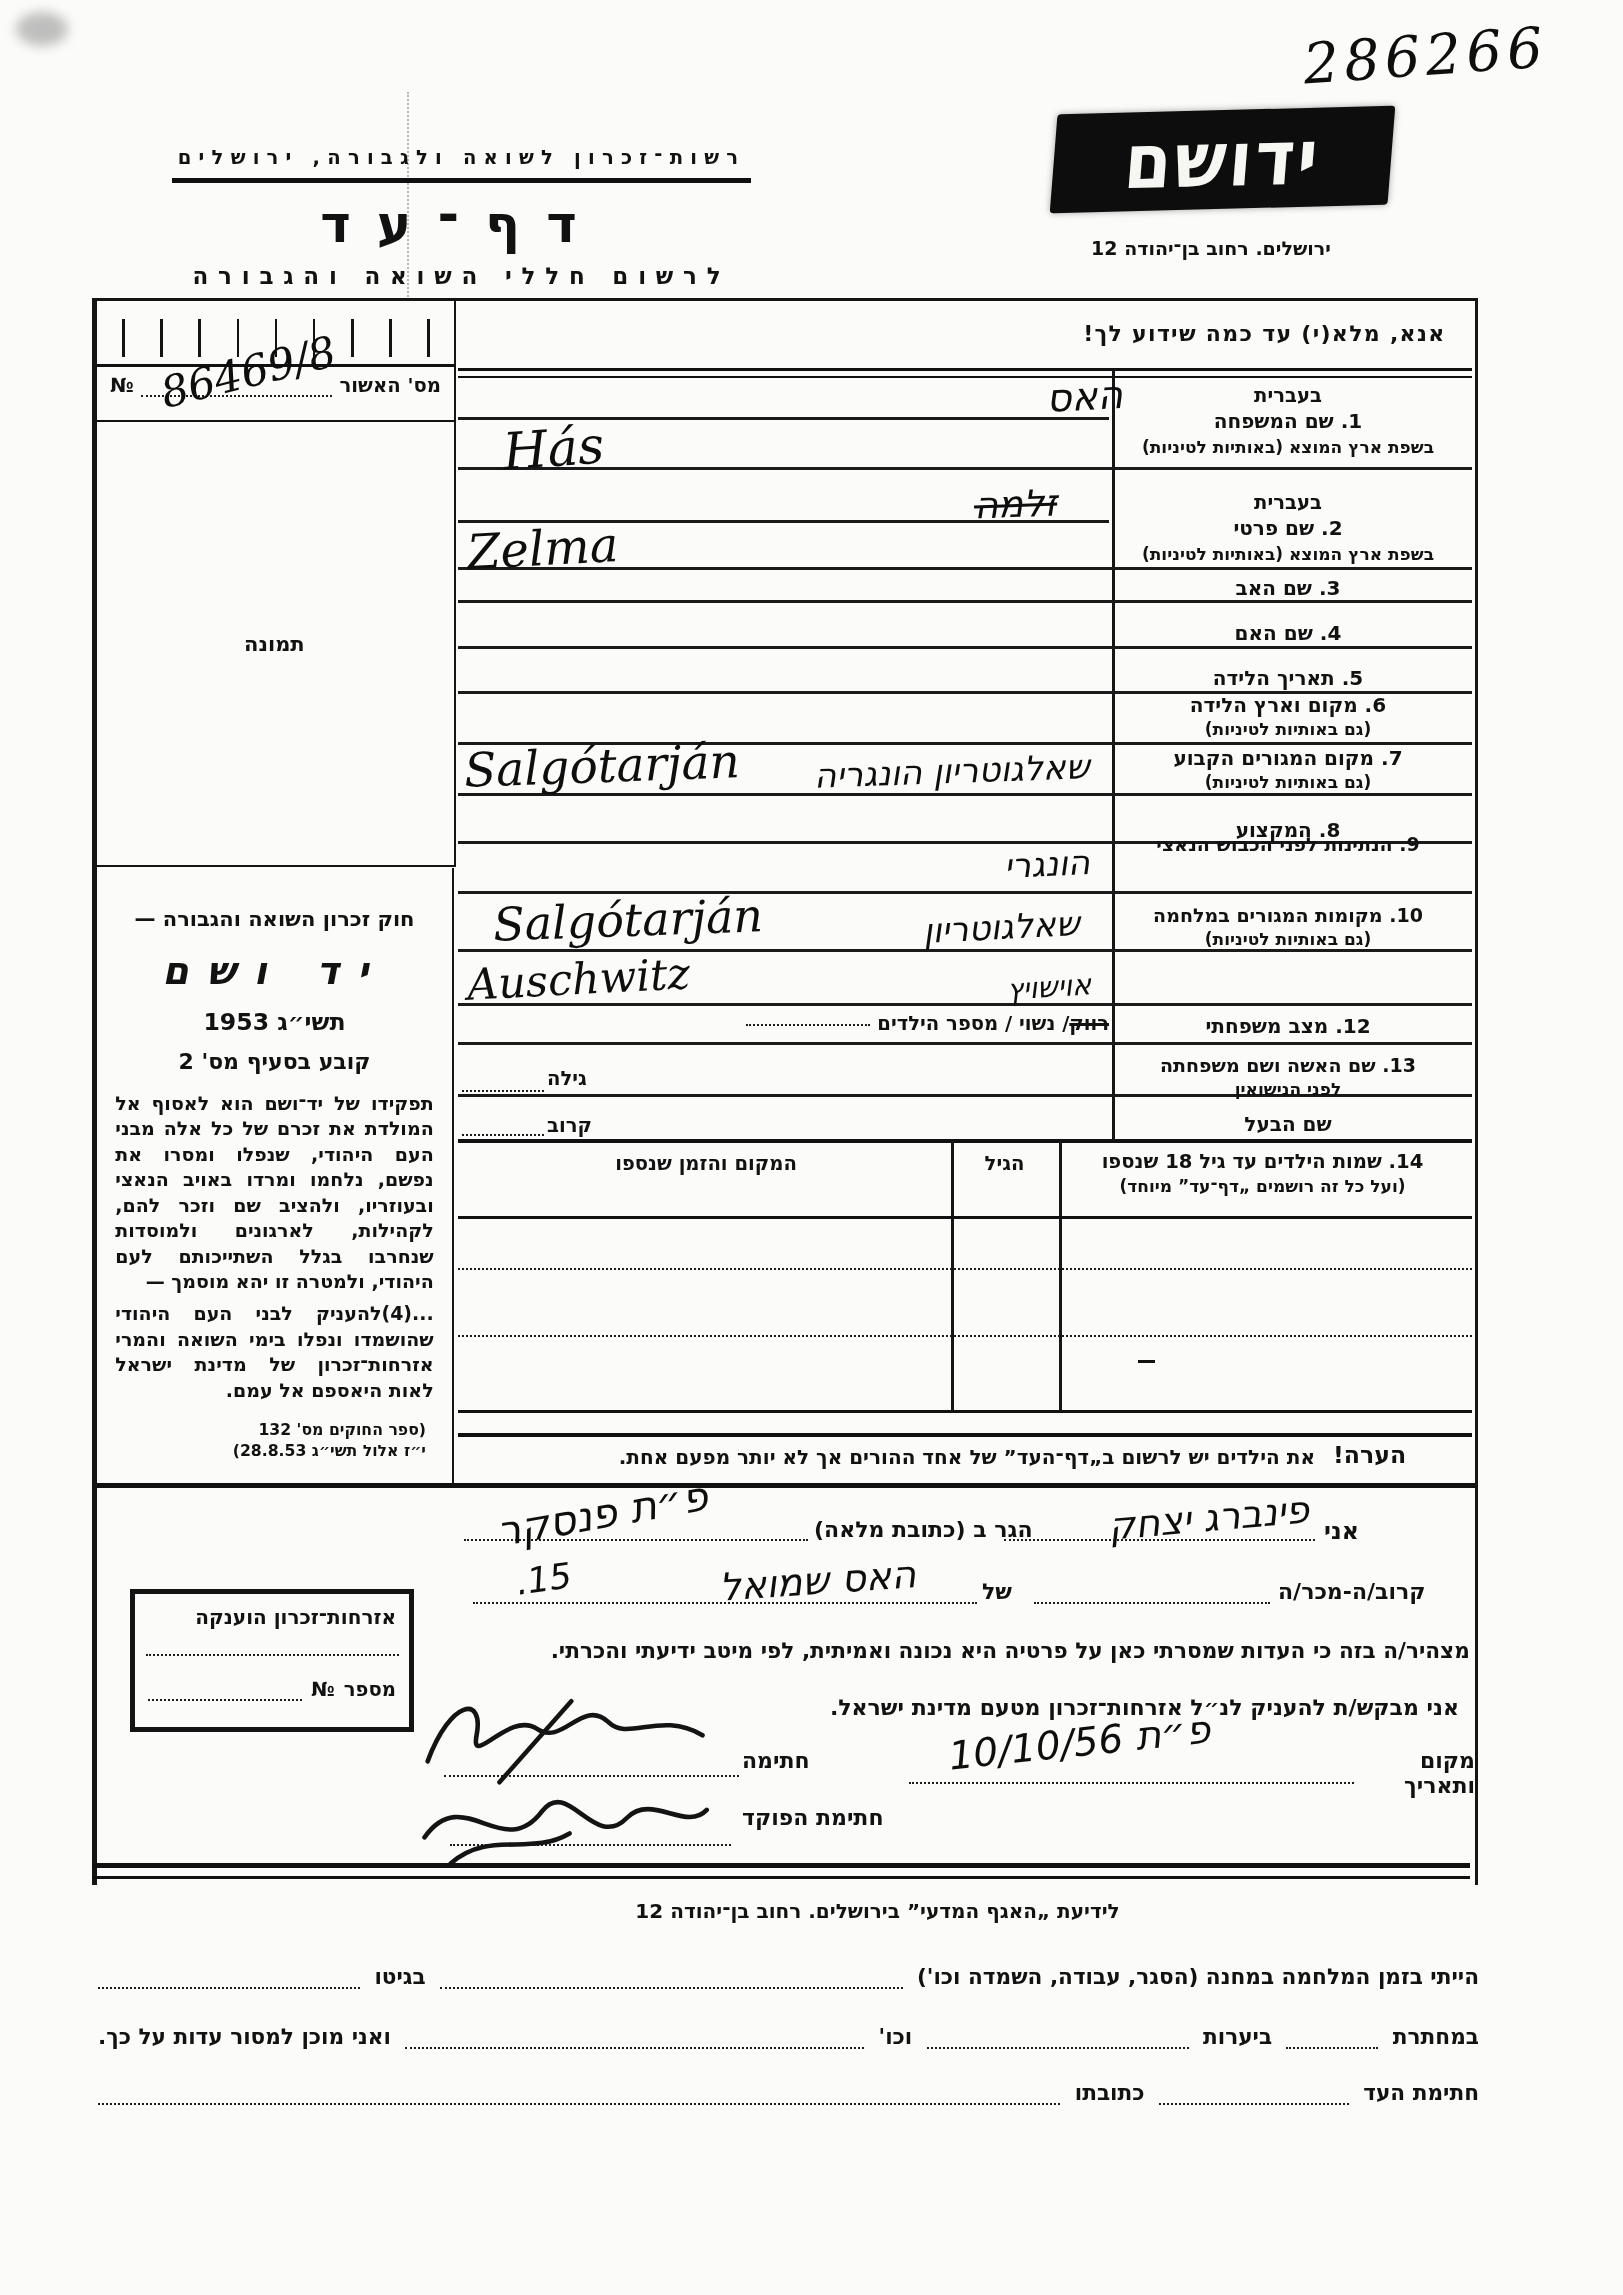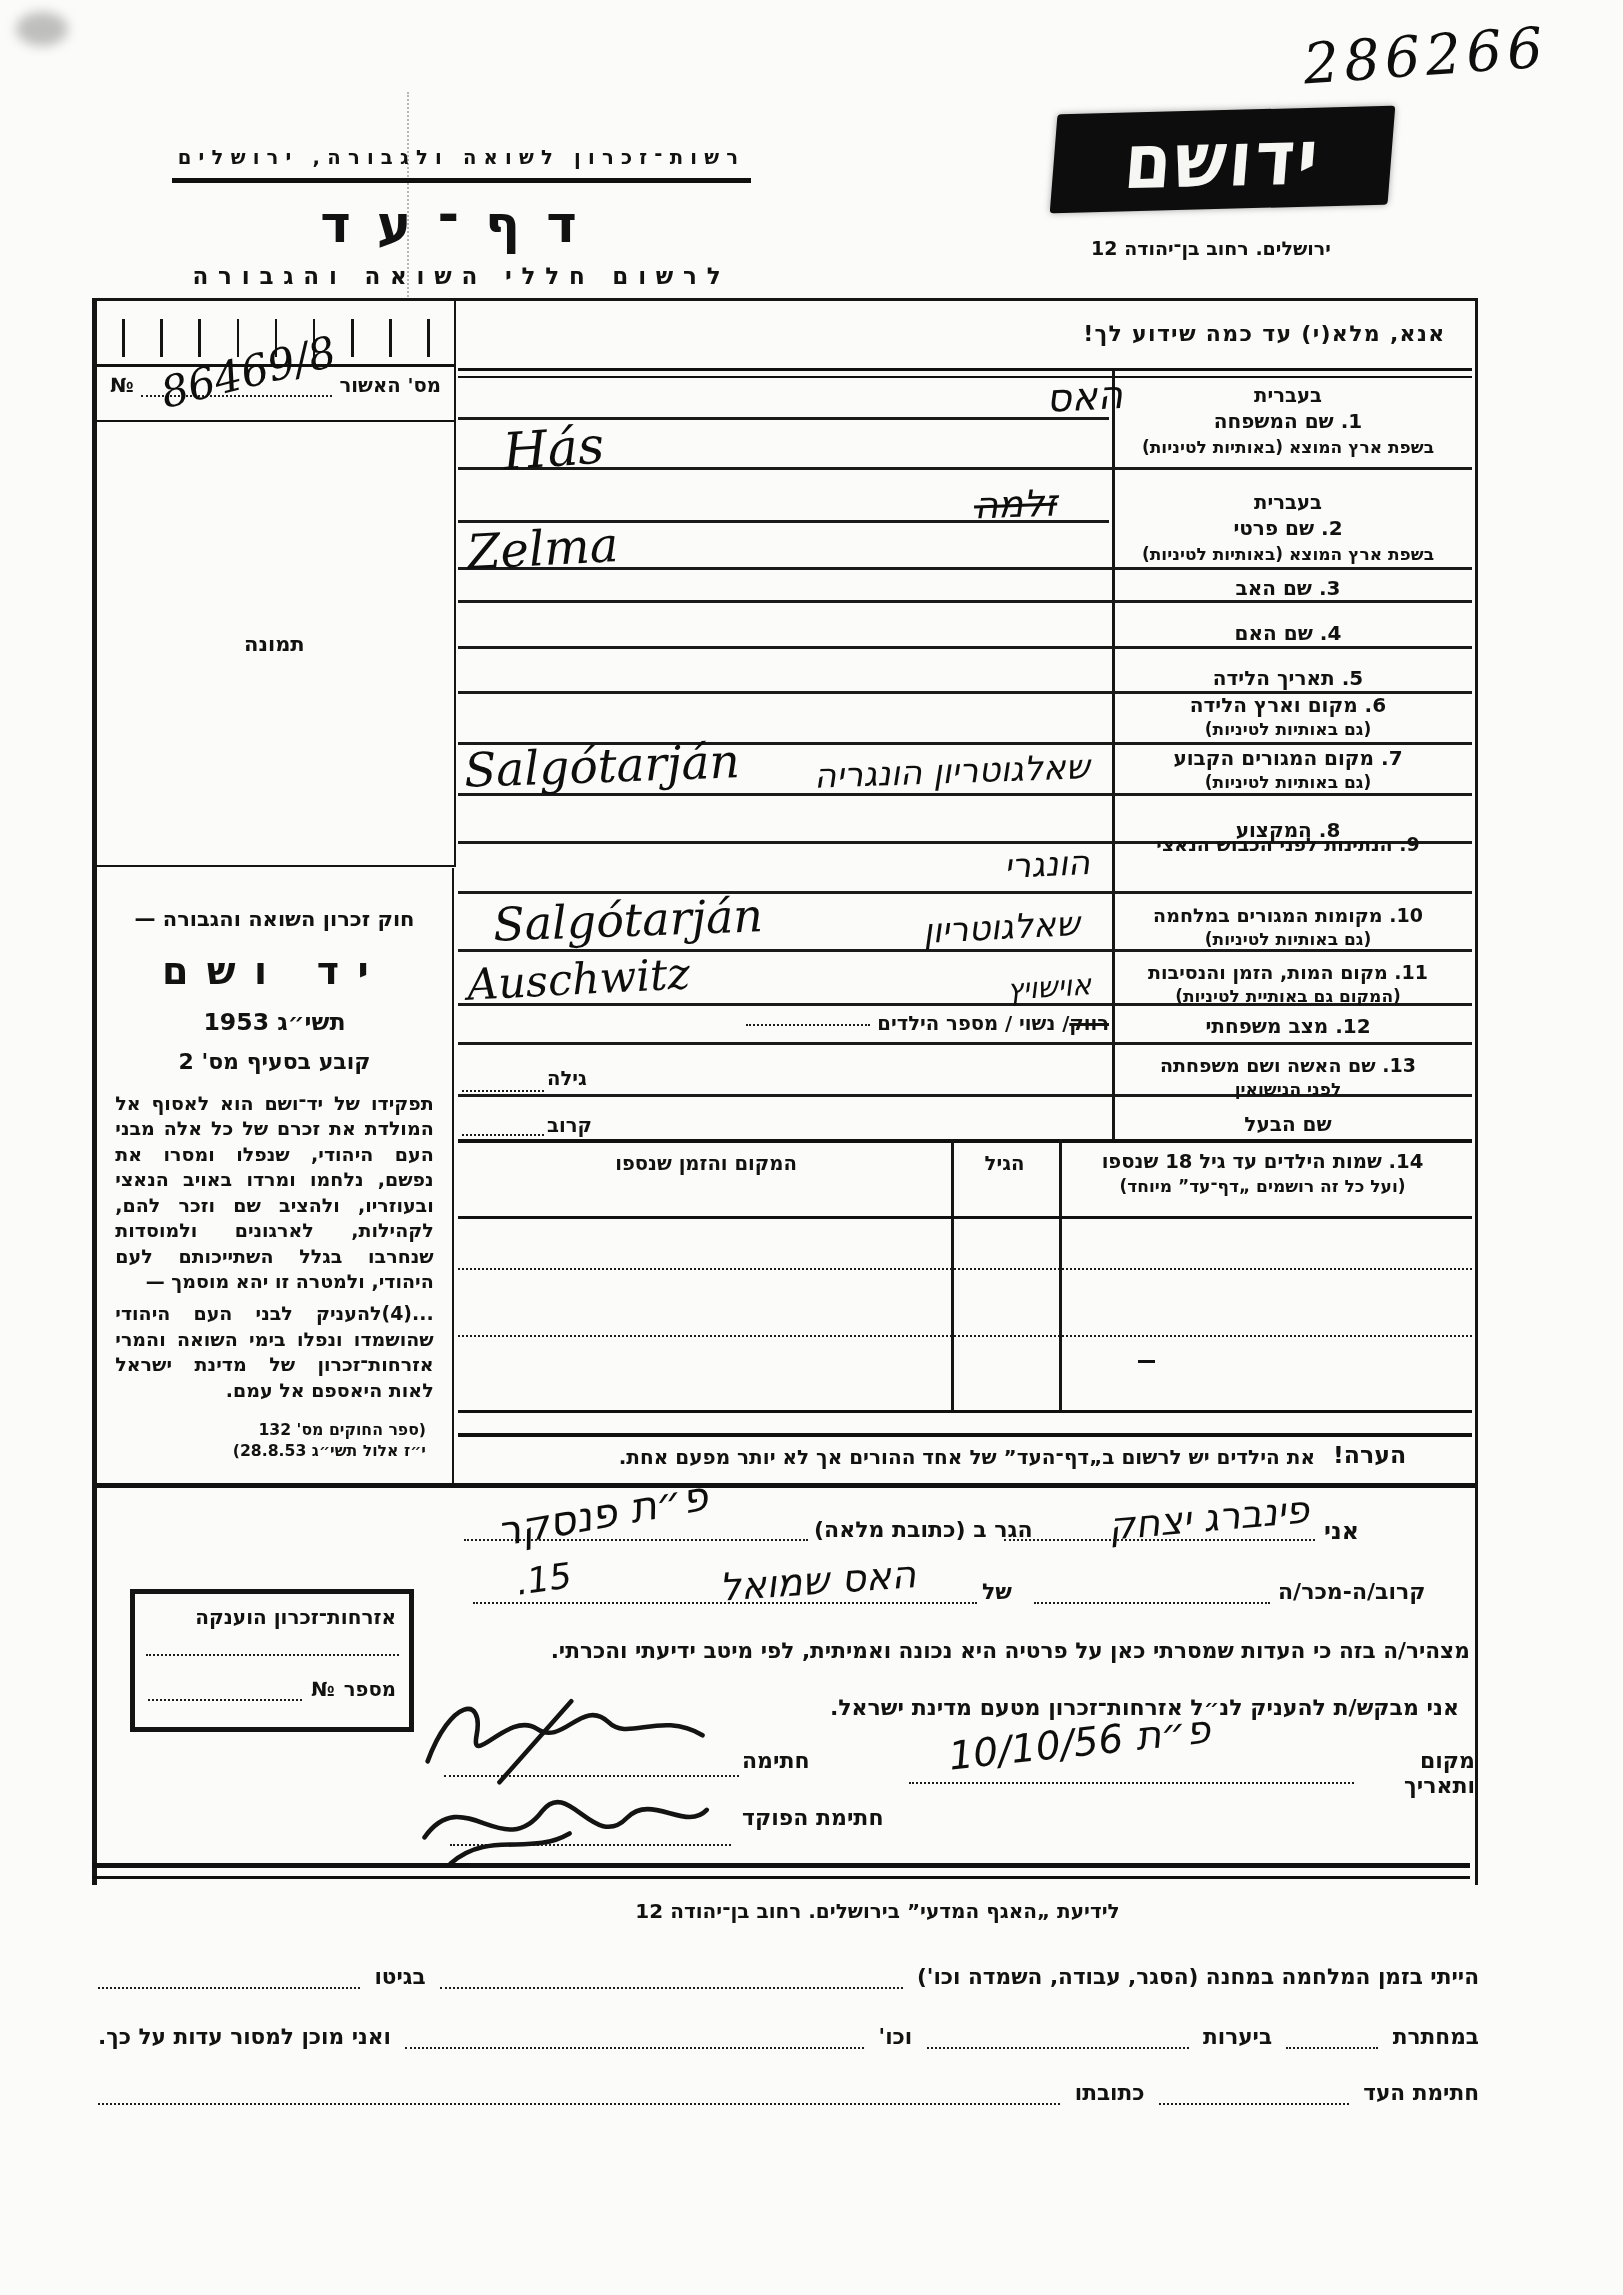--- a/index.html
+++ b/index.html
@@ -72,21 +72,21 @@
         <span class="inlinedot" style="flex:1;"></span>
         <span>№</span>
       </div>
       <div class="hw hwl" style="left:62px;top:46px;font-size:43px;transform:rotate(-14deg);">86469/8</div>
       <div class="thick" style="left:0;right:0;top:119px;height:2px;"></div>
       <div class="abs b" style="left:147px;top:331px;font-size:21px;">תמונה</div>
     </div>
 
     <div class="abs" style="left:0;top:567px;width:357px;height:615px;border-right:2.6px solid #151515;padding-top:39px;box-sizing:border-box;">
       <div class="b ctr" style="font-size:21px;">חוק זכרון השואה והגבורה —</div>
-      <div class="b ctr" style="font-size:38px;letter-spacing:18.3px;margin-top:18.3px;">יד ושם</div>
+      <div class="b ctr" style="font-size:38px;letter-spacing:18.3px;margin-top:18.3px;font-style:italic;">יד ושם</div>
       <div class="b ctr" style="font-size:23.6px;margin-top:14.4px;">תשי״ג 1953</div>
       <div class="b ctr" style="font-size:22px;margin-top:13px;">קובע בסעיף מס' 2</div>
       <div class="b" style="font-size:19px;line-height:25.5px;margin:17px 18.3px 0 18.3px;text-align:justify;">תפקידו של יד־ושם הוא לאסוף אל המולדת את זכרם של כל אלה מבני העם היהודי, שנפלו ומסרו את נפשם, נלחמו ומרדו באויב הנאצי ובעוזריו, ולהציב שם וזכר להם, לקהילות, לארגונים ולמוסדות שנחרבו בגלל השתייכותם לעם היהודי, ולמטרה זו יהא מוסמך —</div>
       <div class="b" style="font-size:19px;line-height:25.5px;margin:6.5px 18.3px 0 18.3px;text-align:justify;">...(4)להעניק לבני העם היהודי שהושמדו ונפלו בימי השואה והמרי אזרחות־זכרון של מדינת ישראל לאות היאספם אל עמם.</div>
       <div class="b" style="font-size:15.7px;line-height:21px;margin:15.7px 26px 0 0;text-align:right;">(ספר החוקים מס' 132</div>
       <div class="b" style="font-size:15.7px;line-height:21px;margin:0 26px 0 0;text-align:right;padding-left:28px;">י״ז אלול תשי״ג 28.8.53)</div>
     </div>
 
     <div class="abs" style="left:33px;top:1288px;width:284px;height:143px;border:5.9px solid #141414;box-sizing:border-box;padding:10.5px 13px;">
       <div class="b" style="font-size:20px;text-align:right;">אזרחות־זכרון הוענקה</div>
@@ -150,24 +150,20 @@
     <div class="lblcol" style="top:516px;">
       <span class="fl">8. המקצוע</span>
     </div>
     <div class="lblcol" style="top:530px;">
       <span class="fl" style="font-size:19px;">9. הנתינות לפני הכבוש הנאצי</span>
     </div>
     <div class="lblcol" style="top:603px;">
       <span class="fl" style="font-size:19px;line-height:23.6px;">10. מקומות המגורים במלחמה</span>
       <span class="fs">(גם באותיות לטיניות)</span>
     </div>
-    <div class="lblcol" style="top:660px;">
-      <span class="fl" style="font-size:19px;line-height:23.6px;">11. מקום המות, הזמן והנסיבות</span>
-      <span class="fs">(המקום גם באותיית לטיניות)</span>
-    </div>
     <div class="lblcol" style="top:712px;">
       <span class="fl">12. מצב משפחתי</span>
     </div>
     <div class="lblcol" style="top:753px;">
       <span class="fl" style="font-size:19px;line-height:23.6px;">13. שם האשה ושם משפחתה</span>
       <span class="fs">לפני הנישואין</span>
     </div>
     <div class="lblcol" style="top:810px;">
       <span class="fl">שם הבעל</span>
     </div>

